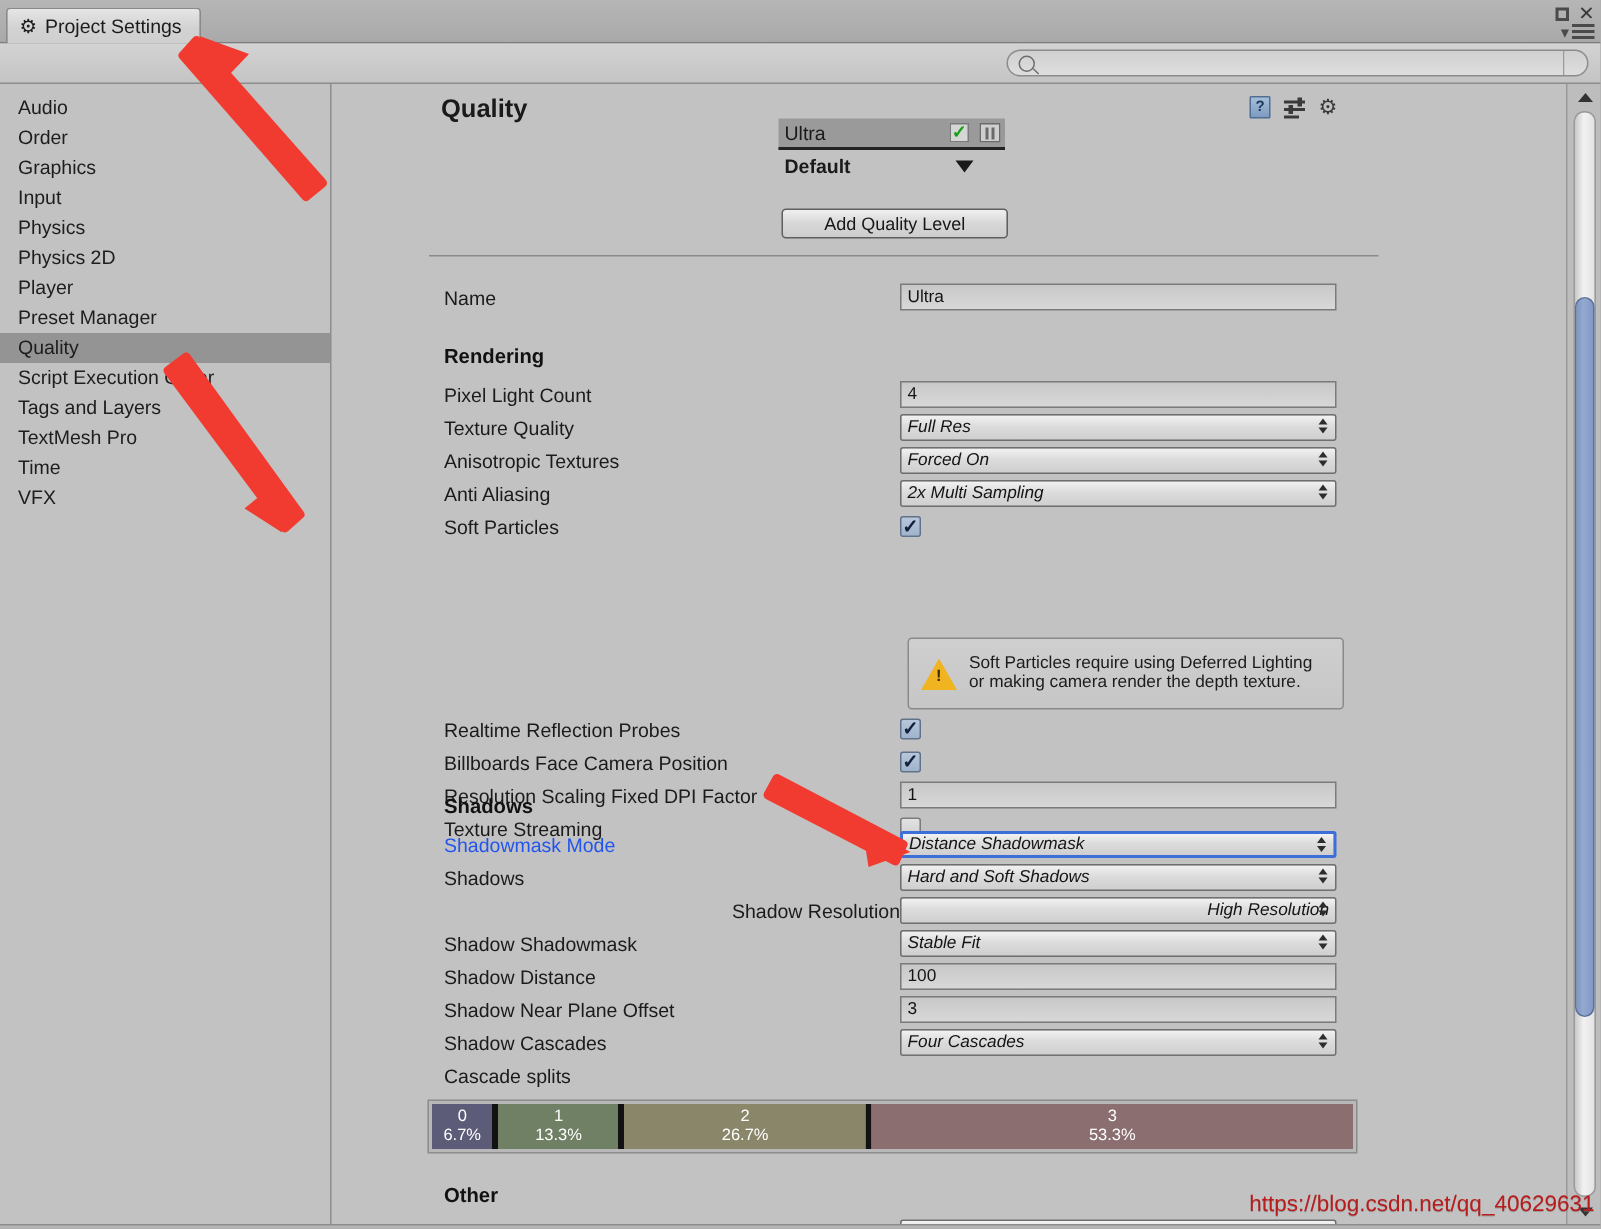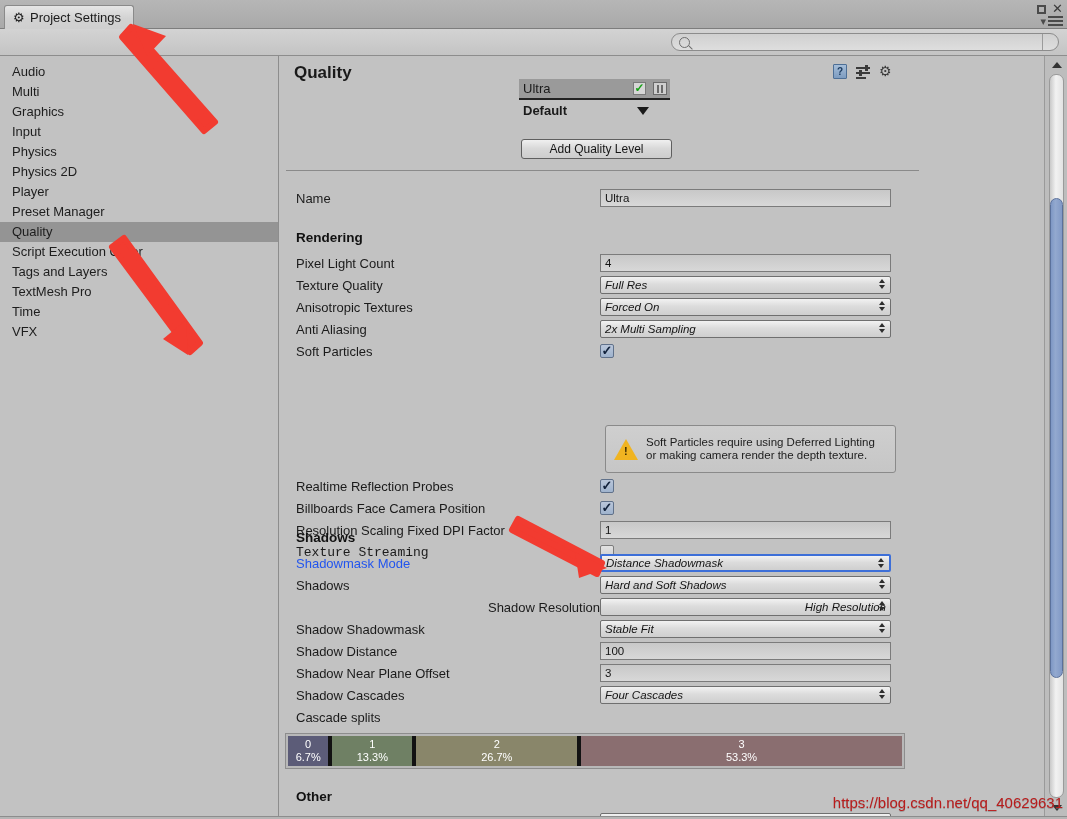--- a/index.html
+++ b/index.html
@@ -80,21 +80,21 @@
     font-family: "Liberation Sans", sans-serif; font-size: 11px;
     color: #222; padding: 0 6px;
   }
   .searchbox .clearend {
     width: 16px; height: 16px; border-left: 1px solid #9b9b9b;
     border-radius: 0 9px 9px 0;
   }
 
   
   .sidebar {
-    position: absolute; left: 0; top: 56px; width: 279px; height: 760px;
+    position: absolute; left: 0; top: 56px; width: 221px; height: 760px;
     background: #c2c2c2;
     border-right: 1px solid #8d8d8d;
     overflow: hidden;
   }
   .nav-item {
     height: 20px; line-height: 20px;
     padding-left: 12px;
     font-size: 13px; color: #1d1d1d;
     white-space: nowrap;
   }
@@ -327,21 +327,21 @@
     <div class="searchbox">
       <span class="mag"></span>
       <input type="text" placeholder="" style="">
       <span class="clearend"></span>
     </div>
   </div>
 
   <div class="sidebar">
     <div id="nav-list" style="padding-top:6px">
         <div class="nav-item">Audio</div>
-        <div class="nav-item">Multi</div>
+        <div class="nav-item">Order</div>
         <div class="nav-item">Graphics</div>
         <div class="nav-item">Input</div>
         <div class="nav-item">Physics</div>
         <div class="nav-item">Physics 2D</div>
         <div class="nav-item">Player</div>
         <div class="nav-item">Preset Manager</div>
         <div class="nav-item selected">Quality</div>
         <div class="nav-item">Script Execution Order</div>
         <div class="nav-item">Tags and Layers</div>
         <div class="nav-item">TextMesh Pro</div>
@@ -434,21 +434,21 @@
           <span class="cbox">✓</span>
         </div>
         <div class="row" style="top: 441px;">
           <span class="lbl">Billboards Face Camera Position</span>
           <span class="cbox">✓</span>
         </div>
         <div class="row" style="top: 463px;">
           <span class="lbl">Resolution Scaling Fixed DPI Factor</span>
           <span class="field">1</span>
         </div>
-        <div class="row" style="top: 485px; font-family: Liberation Mono, monospace;">
+        <div class="row" style="top: 485px;">
           <span class="lbl">Texture Streaming</span>
           <span class="cbox off">✓</span>
         </div>
       </div>
 
     <div class="section-hdr" style="top:474px">Shadows</div>
     <div id="shadow-rows">
         <div class="row" style="top: 496px;">
           <span class="lbl link">Shadowmask Mode</span>
           <span class="popup focused"><span>Distance Shadowmask</span><span class="arrows">

